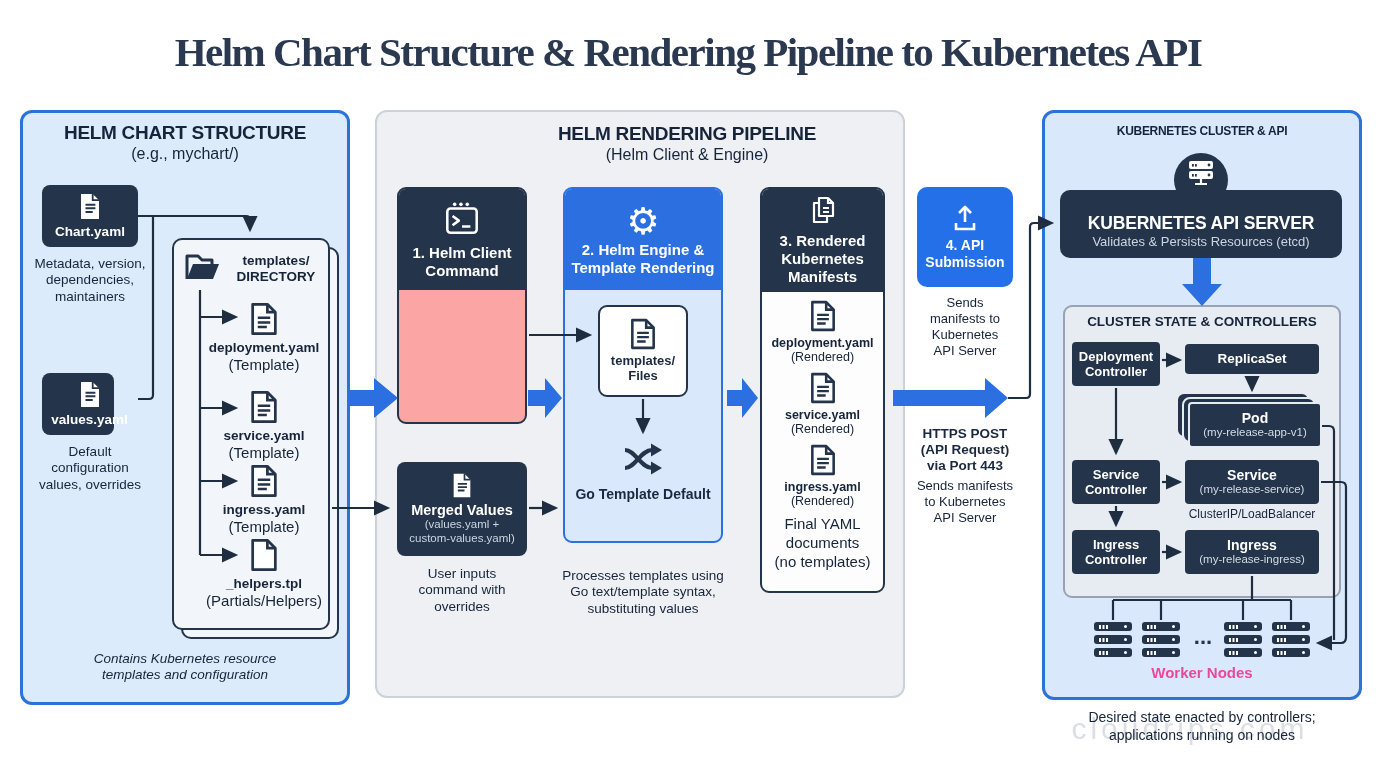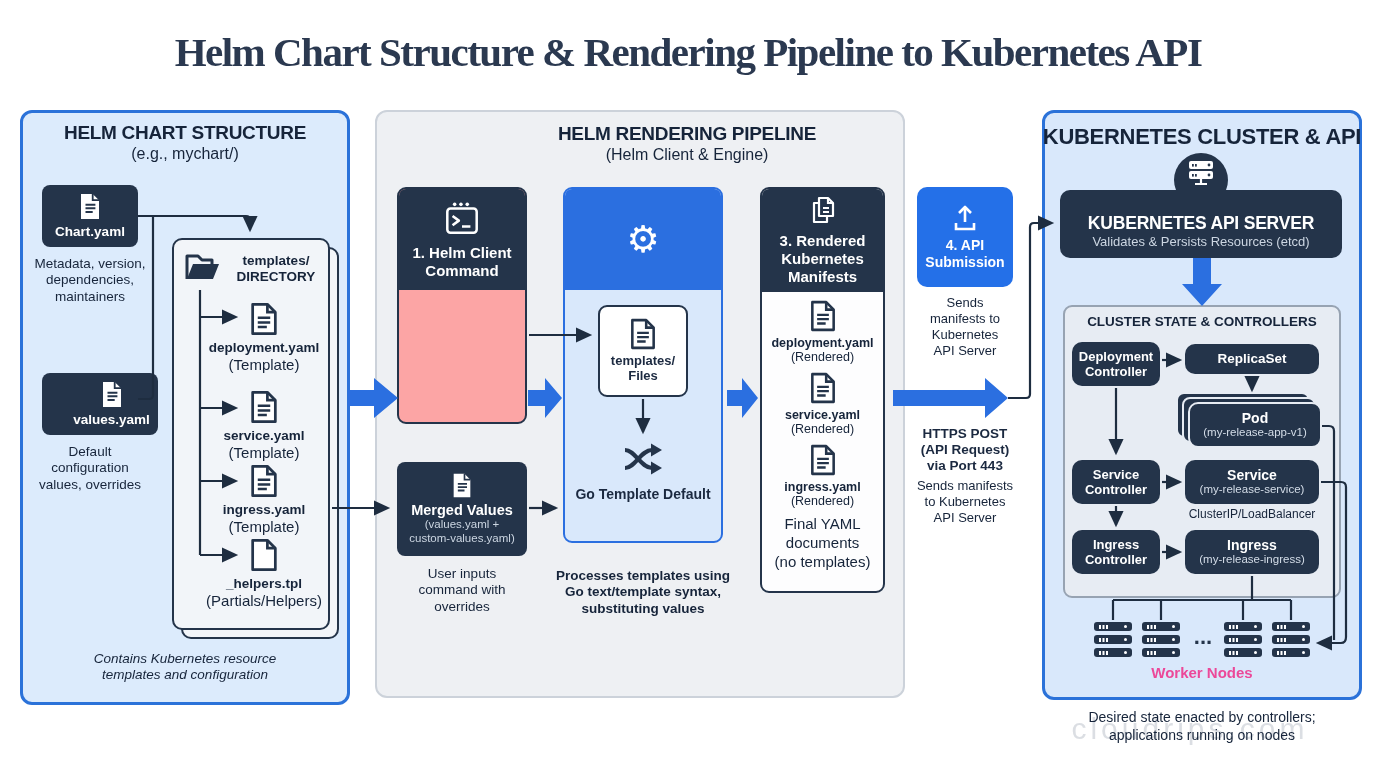--- a/index.html
+++ b/index.html
@@ -24,21 +24,21 @@
   .fentry{position:absolute;display:flex;flex-direction:column;align-items:center;width:130px;}
   .fname{font-weight:bold;font-size:13.5px;color:#16243a;line-height:1.15;}
   .fsub{font-size:15px;color:#16243a;line-height:1.15;}
   .stepbox{position:absolute;border-radius:9px;box-sizing:border-box;overflow:hidden;
            display:flex;flex-direction:column;}
   .stephead{display:flex;flex-direction:column;align-items:center;justify-content:center;
             color:#fff;font-weight:bold;font-size:15px;line-height:1.2;text-align:center;}
   .code{font-family:"DejaVu Sans Mono", monospace;font-size:13px;line-height:1.5;color:#16243a;}
   .bluebox{position:absolute;background:#2470e8;border-radius:10px;color:#fff;display:flex;
            flex-direction:column;align-items:center;justify-content:center;box-sizing:border-box;}
-  .kbox{position:absolute;background:#24344a;border-radius:10px;color:#fff;display:flex;
+  .kbox{position:absolute;background:#24344a;border-radius:4px;color:#fff;display:flex;
         flex-direction:column;align-items:center;justify-content:center;box-sizing:border-box;
         font-weight:bold;font-size:13px;line-height:1.18;text-align:center;}
   .ksub{font-weight:normal;font-size:11.5px;color:#d4dde8;}
   .podback{position:absolute;background:#24344a;border:2px solid #e7ecf3;border-radius:8px;
            box-sizing:border-box;}
   .nodebar{position:relative;width:38px;height:9px;background:#24344a;border-radius:3px;margin-bottom:4px;}
   .nodebar::before{content:"";position:absolute;left:5px;top:2.5px;width:2px;height:4px;background:#fff;
                    box-shadow:3.5px 0 0 #fff,7px 0 0 #fff;}
   .nodebar::after{content:"";position:absolute;right:5px;top:3px;width:3px;height:3px;border-radius:50%;background:#fff;}
   .stack{position:absolute;display:flex;flex-direction:column;}
@@ -62,21 +62,21 @@
         <path d="M16 1v7h7" fill="none" stroke="#24344a" stroke-width="2"></path>
         <path d="M8 13h11M8 17h11M8 21h8" stroke="#24344a" stroke-width="2.2"></path>
       </svg>
   </span>
   <span style="font-weight:bold;font-size:13.5px;">Chart.yaml</span>
 </div>
 <div class="abs small-desc ctr pre" style="left:25px;top:256px;width:130px;">Metadata, version,
 dependencies,
 maintainers</div>
 
-<div class="darkbox" style="left:42px;top:373px;width:116px;height:62px;padding-left:23px;">
+<div class="darkbox" style="left:42px;top:373px;width:72px;height:62px;padding-left:23px;">
   <span>
     <svg width="24" height="27" viewBox="0 0 26 30">
         <path d="M3 1h13l7 7v21H3z" fill="#fff"></path>
         <path d="M16 1v7h7" fill="none" stroke="#24344a" stroke-width="2"></path>
         <path d="M8 13h11M8 17h11M8 21h8" stroke="#24344a" stroke-width="2.2"></path>
       </svg>
   </span>
   <span style="font-weight:bold;font-size:13.5px;">values.yaml</span>
 </div>
 <div class="abs small-desc ctr pre" style="left:25px;top:444px;width:130px;">Default
@@ -178,20 +178,22 @@
   <span class="pre ctr" style="font-size:11.5px;color:#ccd6e2;line-height:1.2;">(values.yaml +
 custom-values.yaml)</span>
 </div>
 <div class="abs small-desc ctr pre" style="left:397px;top:566px;width:130px;">User inputs
 command with
 overrides</div>
 
 <div class="stepbox" style="left:563px;top:187px;width:160px;height:356px;border:2.5px solid #2b6fe0;background:#d9e8fb;">
   <div class="stephead" style="background:#2b6fe0;height:101px;flex:none;">
     <span style="font-size:37px;line-height:38px;color:#fff;font-family:'DejaVu Sans',sans-serif;">⚙</span>
+    <span class="pre">2. Helm Engine &amp;
+Template Rendering</span>
   </div>
 </div>
 <div class="abs" style="left:598px;top:305px;width:90px;height:92px;background:#ffffff;border:2.5px solid #24344a;border-radius:9px;box-sizing:border-box;display:flex;flex-direction:column;align-items:center;justify-content:center;">
   <span>
     <svg width="28" height="32" viewBox="0 0 26 30">
         <path d="M3 2h13l7 7v19H3z" fill="#fff" stroke="#24344a" stroke-width="2.4" stroke-linejoin="round"></path>
         <path d="M16 2v7h7" fill="none" stroke="#24344a" stroke-width="2.4"></path>
         <path d="M7.5 14h11M7.5 18h11M7.5 22h8" stroke="#24344a" stroke-width="2.2"></path>
       </svg>
   </span>
@@ -200,21 +202,21 @@
 </div>
 <div class="abs" style="left:621px;top:440px;">
   <svg width="44" height="38" viewBox="0 0 44 36">
     <path d="M4 9 C14 9 20 27 31 27" fill="none" stroke="#24344a" stroke-width="4.2"></path>
     <polygon points="30,20.5 41,27 30,33.5" fill="#24344a"></polygon>
     <path d="M4 27 C14 27 20 9 31 9" fill="none" stroke="#24344a" stroke-width="4.2"></path>
     <polygon points="30,2.5 41,9 30,15.5" fill="#24344a"></polygon>
   </svg>
 </div>
 <div class="abs ctr" style="left:563px;top:486px;width:160px;font-weight:bold;font-size:14px;">Go Template Default</div>
-<div class="abs small-desc ctr pre" style="left:553px;top:568px;width:180px;font-weight:bold;">Processes templates using
+<div class="abs small-desc ctr pre" style="left:553px;top:568px;width:180px;">Processes templates using
 Go text/template syntax,
 substituting values</div>
 
 <div class="stepbox" style="left:760px;top:187px;width:125px;height:406px;border:2.5px solid #24344a;background:#fdfdfe;">
   <div class="stephead" style="background:#24344a;height:103px;flex:none;">
     <span style="margin-bottom:3px;">
       <svg width="30" height="30" viewBox="0 0 30 30">
           <path d="M11 3h9l5 5v13H11z" fill="none" stroke="#fff" stroke-width="2.2" stroke-linejoin="round"></path>
           <path d="M20 3v5h5" fill="none" stroke="#fff" stroke-width="2.2"></path>
           <path d="M11 8H6v19h13v-5" fill="none" stroke="#fff" stroke-width="2.2" stroke-linejoin="round"></path>
@@ -275,21 +277,21 @@
 Kubernetes
 API Server</div>
 <div class="abs ctr pre" style="left:910px;top:426px;width:110px;font-weight:bold;font-size:13.5px;line-height:1.2;">HTTPS POST
 (API Request)
 via Port 443</div>
 <div class="abs small-desc ctr pre" style="left:906px;top:478px;width:118px;font-size:13px;">Sends manifests
 to Kubernetes
 API Server</div>
 
 <div class="panel blue-panel" style="left:1042px;top:110px;width:320px;height:590px;background:#d9e8fb;"></div>
-<div class="abs ptitle ctr" style="left:1042px;top:124px;width:320px;font-size:22px;">KUBERNETES CLUSTER &amp; API</div>
+<div class="abs ptitle ctr" style="left:1042px;top:124px;width:320px;font-size:12px;">KUBERNETES CLUSTER &amp; API</div>
 
 <div class="abs" style="left:1174px;top:153px;width:54px;height:54px;border-radius:50%;background:#24344a;"></div>
 <div class="abs" style="left:1184px;top:158px;z-index:3;">
   <svg width="34" height="30" viewBox="0 0 34 30">
       <rect x="5" y="3" width="24" height="8" rx="2" fill="#fff"></rect>
       <rect x="5" y="13" width="24" height="8" rx="2" fill="#fff"></rect>
       <rect x="8" y="6" width="1.8" height="2.6" fill="#24344a"></rect>
       <rect x="11" y="6" width="1.8" height="2.6" fill="#24344a"></rect>
       <circle cx="25" cy="7" r="1.4" fill="#24344a"></circle>
       <rect x="8" y="16" width="1.8" height="2.6" fill="#24344a"></rect>

